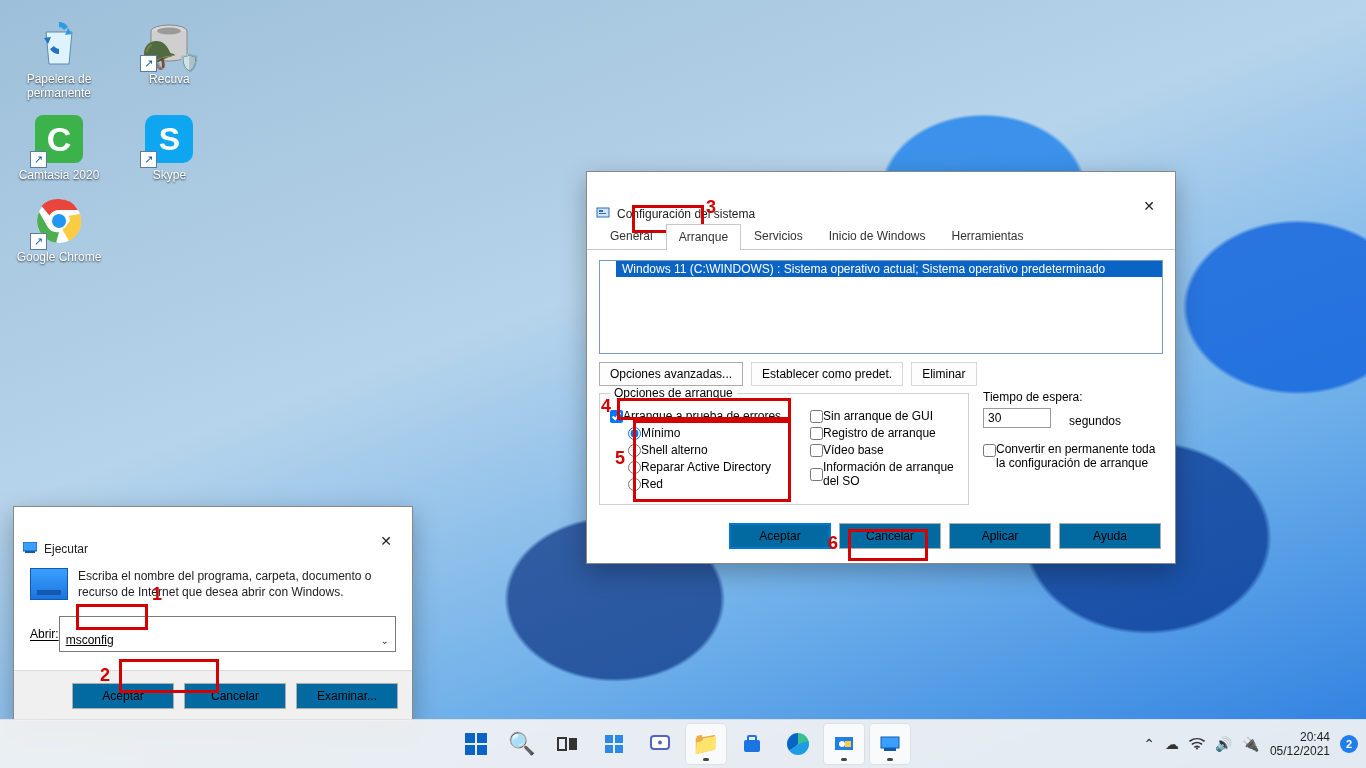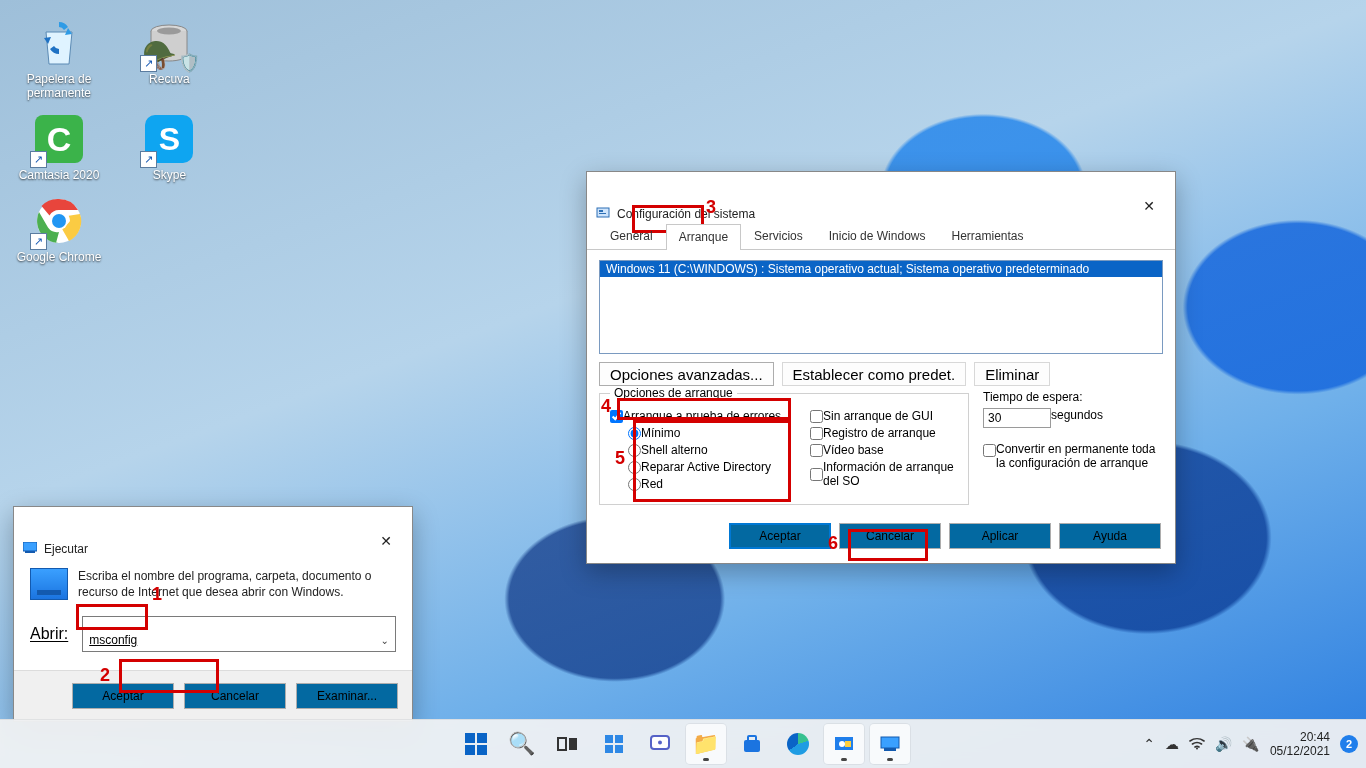--- a/index.html
+++ b/index.html
@@ -73,21 +73,21 @@
     position: relative;
   }
   #run-dialog .run-glyph::after{
     content:""; position:absolute; left:6px; right:6px; top:21px; height:5px;
     background:#135aaf;
   }
   #run-dialog .desc { font-size: 12px; color: #222; line-height: 16px; }
   #run-dialog .open-row {
     display:flex; align-items:center; padding: 16px 16px 18px 16px;
   }
-  #run-dialog .open-row label { font-size:16px; text-decoration: underline; text-underline-offset: 2px; margin-right: 14px; }
+  #run-dialog .open-row label { font-size:12px; text-decoration: underline; text-underline-offset: 2px; }
   #run-dialog .open-row .combo {
     flex:1; height:22px; border:1px solid #7a7a7a; display:flex; align-items:center;
     padding: 12px 4px 0 6px; font-size:12px; background:#fff; position:relative;text-decoration:underline;
   }
   #run-dialog .open-row .combo .chev { position:absolute; right:6px; font-size:10px; color:#444; }
   .btnbar {
     background:#f0f0f0; padding: 12px 14px; display:flex; justify-content:flex-end; gap:10px;
     border-top:1px solid #dcdcdc;
   }
   .btn {
@@ -105,28 +105,28 @@
   }
   .tab {
     padding: 5px 12px 6px 12px; border:1px solid transparent; border-bottom:none;
     cursor:pointer; color:#333;
   }
   .tab.active {
     border-color:#c8c8c8; background:#fff; position:relative; top:1px;
   }
   #msconfig .pane { padding: 10px 12px 6px 12px; }
   .oslist {
-    height: 92px; border:1px solid #7a9ac0; background:#fff; font-size:12px; overflow:hidden;
+    height: 92px; border:1px solid #7a9ac0; background:#fff; font-size:12px; overflow:hidden;padding-left:16px;
   }
   .oslist .sel {
     background:#0a64c6; color:#fff; padding: 1px 6px;
   }
   .row-btns { display:flex; gap:8px; margin-top:8px; }
   .smbtn {
-    height:22px; border:1px solid #adadad; font-size:15px; display:flex; align-items:center;
+    height:22px; border:1px solid #adadad; font-size:12px; display:flex; align-items:center;
     padding:0 10px; background:#fdfdfd; cursor:pointer;
   }
   .smbtn.disabled { color:#000000; border-color:#d8d8d8; cursor:default; }
 
   .cols { display:flex; margin-top:0; }
   fieldset.group {
     flex:1; border:1px solid #d0d0d0; padding: 6px 10px 10px 10px; margin:0;
   }
   fieldset.group legend { font-size:12px; padding:0 4px; }
   .opts-grid { display:flex; font-size:12px; }
@@ -348,21 +348,21 @@
                 </label>
               <label class="chk">
                   <input type="checkbox" style="">
                   <span>Información de arranque del SO</span>
                 </label>
             </div>
           </div>
         </fieldset>
         <div class="rcol">
           <div>Tiempo de espera:</div>
-          <div style="display:flex;align-items:flex-start;gap:0;margin:4px 0 14px 0">
+          <div style="display:flex;align-items:flex-end;gap:18px;margin:4px 0 14px 0">
             <input class="timeout-in" value="30" style="">
             <span>segundos</span>
           </div>
           <label class="chk" style="align-items:flex-start">
             <input type="checkbox" style="margin-top: 2px;">
             <span style="line-height:14px">Convertir en permanente toda la configuración de arranque</span>
           </label>
         </div>
       </div>
     </div>

